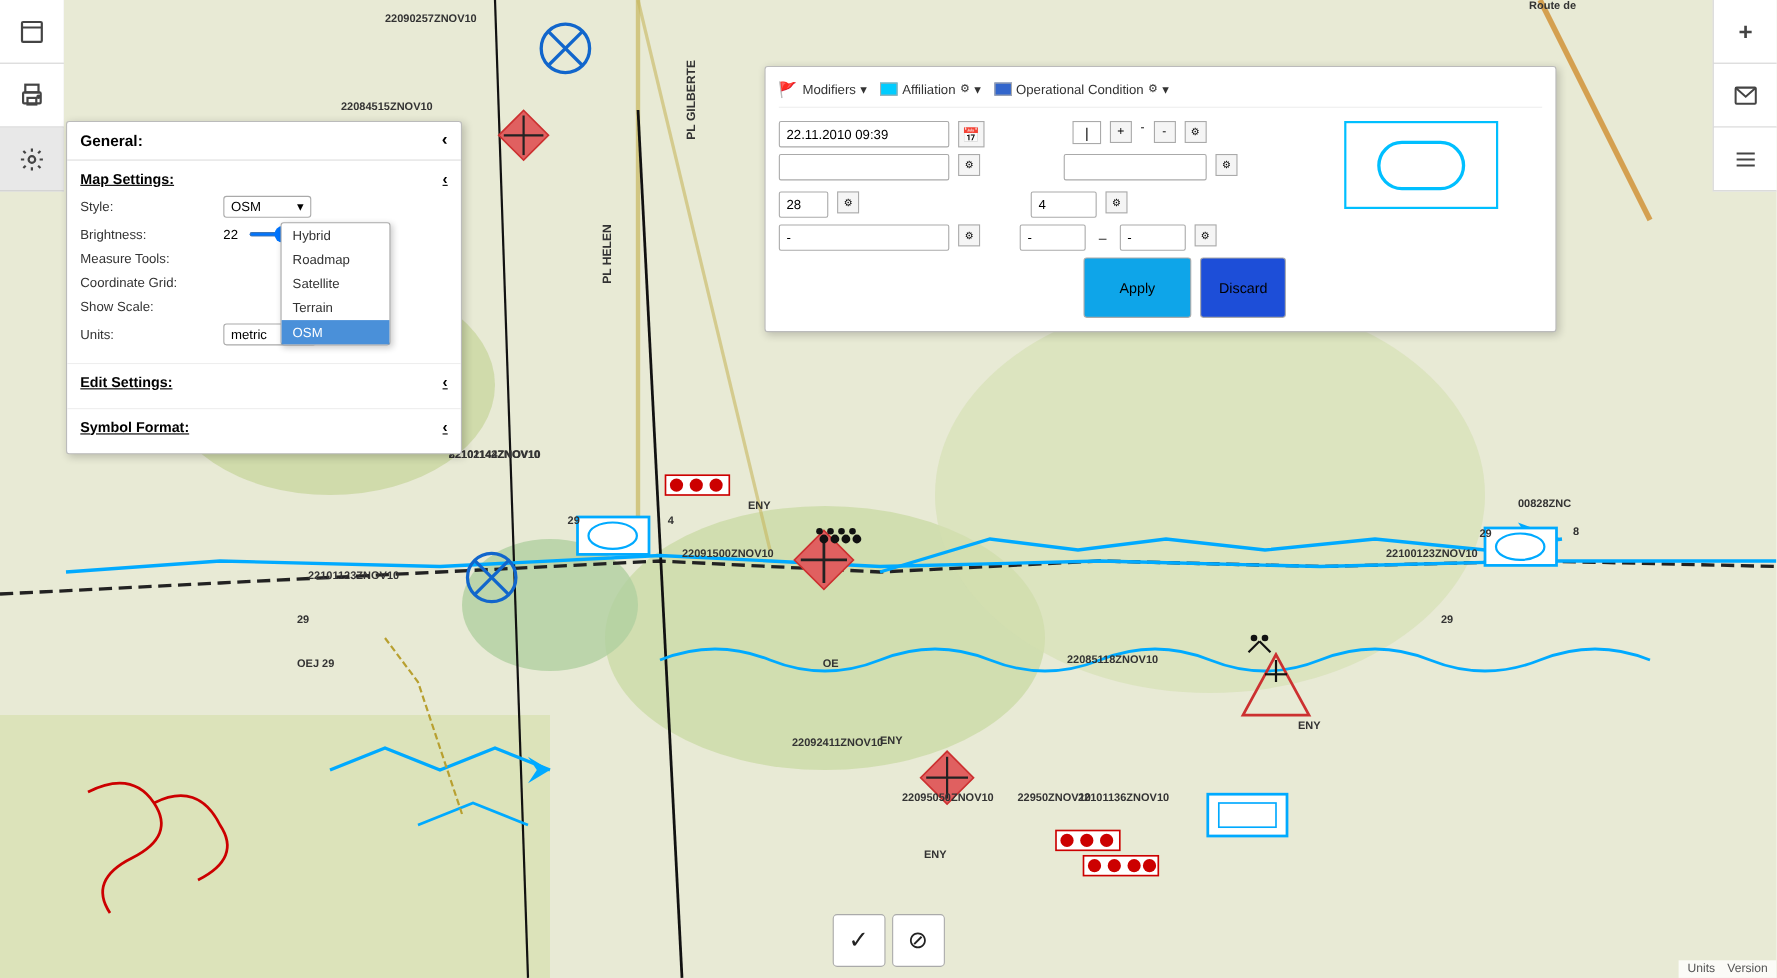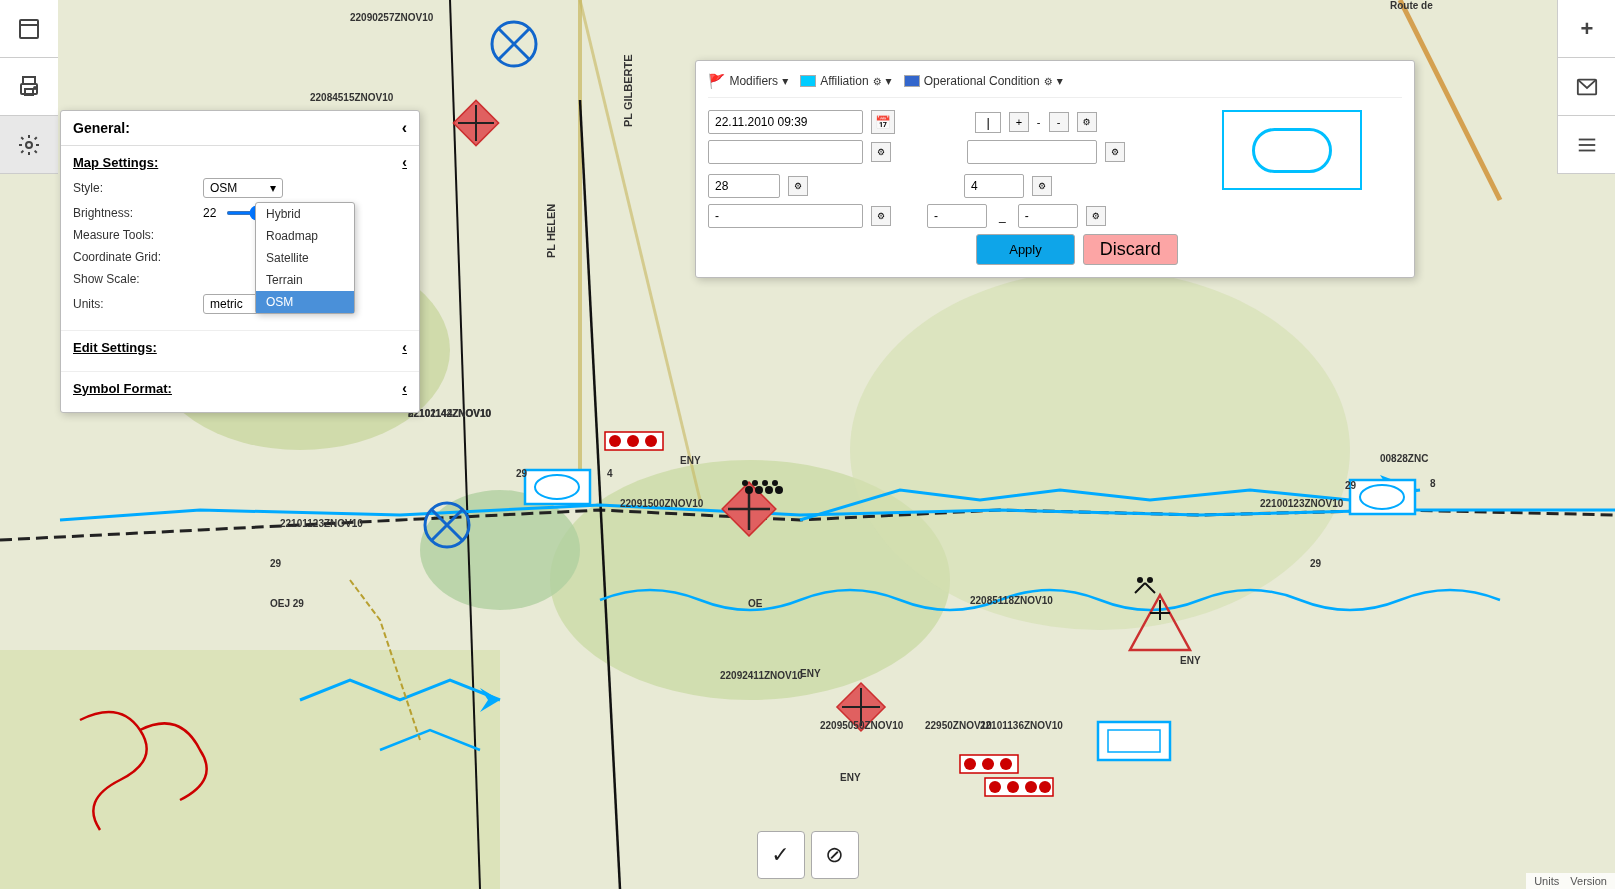--- a/index.html
+++ b/index.html
@@ -200,21 +200,21 @@
     .symbol-left {
       flex: 1;
     }
 
     .symbol-right {
       width: 220px;
     }
 
     .sym-field-row {
       display: flex;
-      align-items: center;
+      align-items: flex-start;
       gap: 8px;
       margin-bottom: 6px;
     }
 
     .sym-input {
       border: 1px solid #aaa;
       border-radius: 2px;
       padding: 3px 6px;
       font-size: 12px;
       height: 24px;
@@ -278,25 +278,25 @@
       background: #0ea5e9;
       border: 1px solid #aaa;
       border-radius: 3px;
       padding: 4px 32px;
       font-size: 13px;
       cursor: pointer;
       margin-left: 44px;
     }
 
     .btn-discard {
-      background: #fca5a5;
+      background: #1d4ed8;
       border: 1px solid #aaa;
       border-radius: 3px;
-      padding: 4px 16px;
-      font-size: 18px;
+      padding: 19px 16px;
+      font-size: 13px;
       cursor: pointer;
     }
 
     
     #bottom-toolbar {
       position: absolute;
       bottom: 10px;
       left: 50%;
       transform: translateX(-50%);
       display: flex;
@@ -654,21 +654,21 @@
 
       <div class="sym-field-row">
         <input type="text" class="sym-input" style="width: 155px;" value="">
         <button class="sym-adj-btn" style="font-size:9px;">⚙</button>
         <span style="margin-left:60px;"></span>
         <input type="text" class="sym-input" style="width: 130px;" value="">
         <button class="sym-adj-btn" style="font-size:9px;">⚙</button>
       </div>
 
       <div class="sym-field-row" style="margin-top:10px;">
-        <input type="text" class="sym-input sym-input-sm" value="28" style="width: 72px;">
+        <input type="text" class="sym-input sym-input-sm" value="28" style="width: 45px;">
         <button class="sym-adj-btn" style="font-size:9px;">⚙</button>
         <span style="margin-left:100px;"></span>
         <input type="text" class="sym-input sym-input-sm" value="4" style="width: 60px; margin-left: 40px;">
         <button class="sym-adj-btn" style="font-size:9px;">⚙</button>
       </div>
 
       <div class="sym-field-row" style="margin-top:6px;">
         <input type="text" class="sym-input" style="width: 155px;" value="-">
         <button class="sym-adj-btn" style="font-size:9px;">⚙</button>
         <span style="margin-left:20px;"></span>

